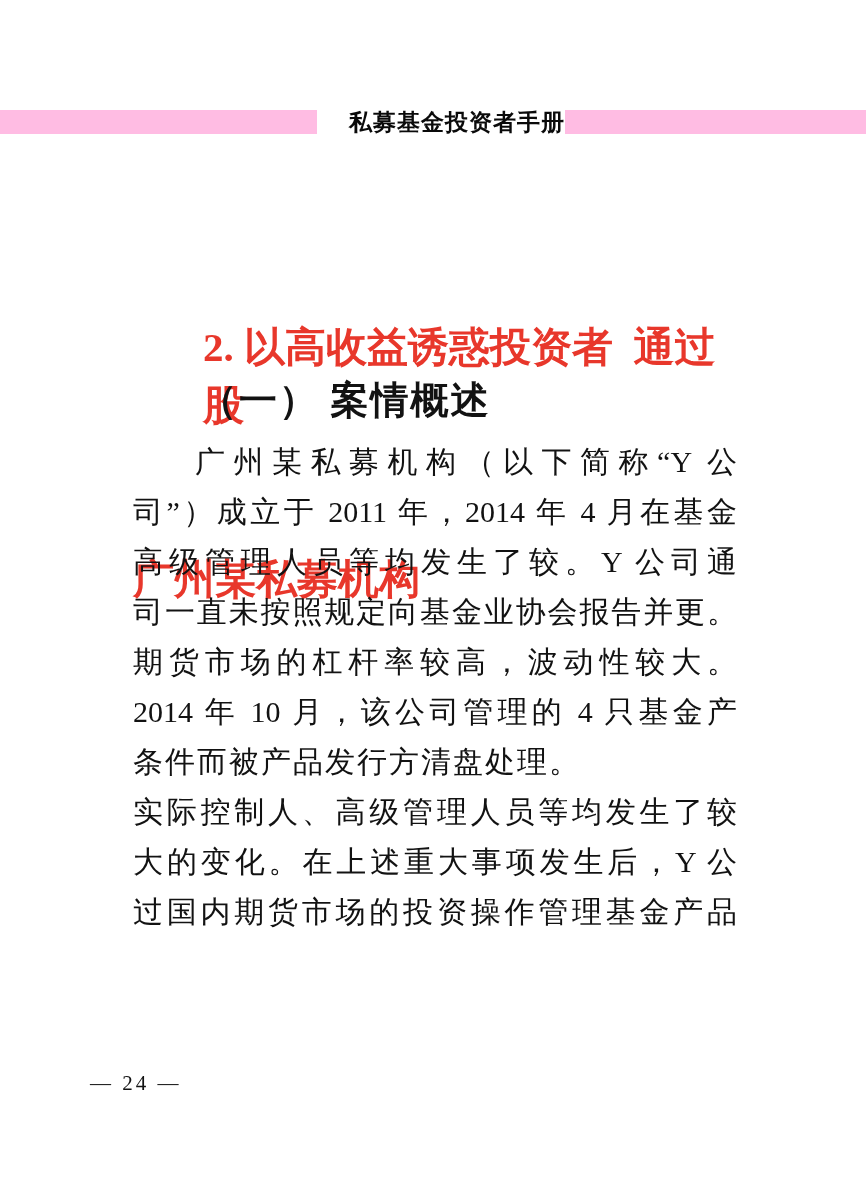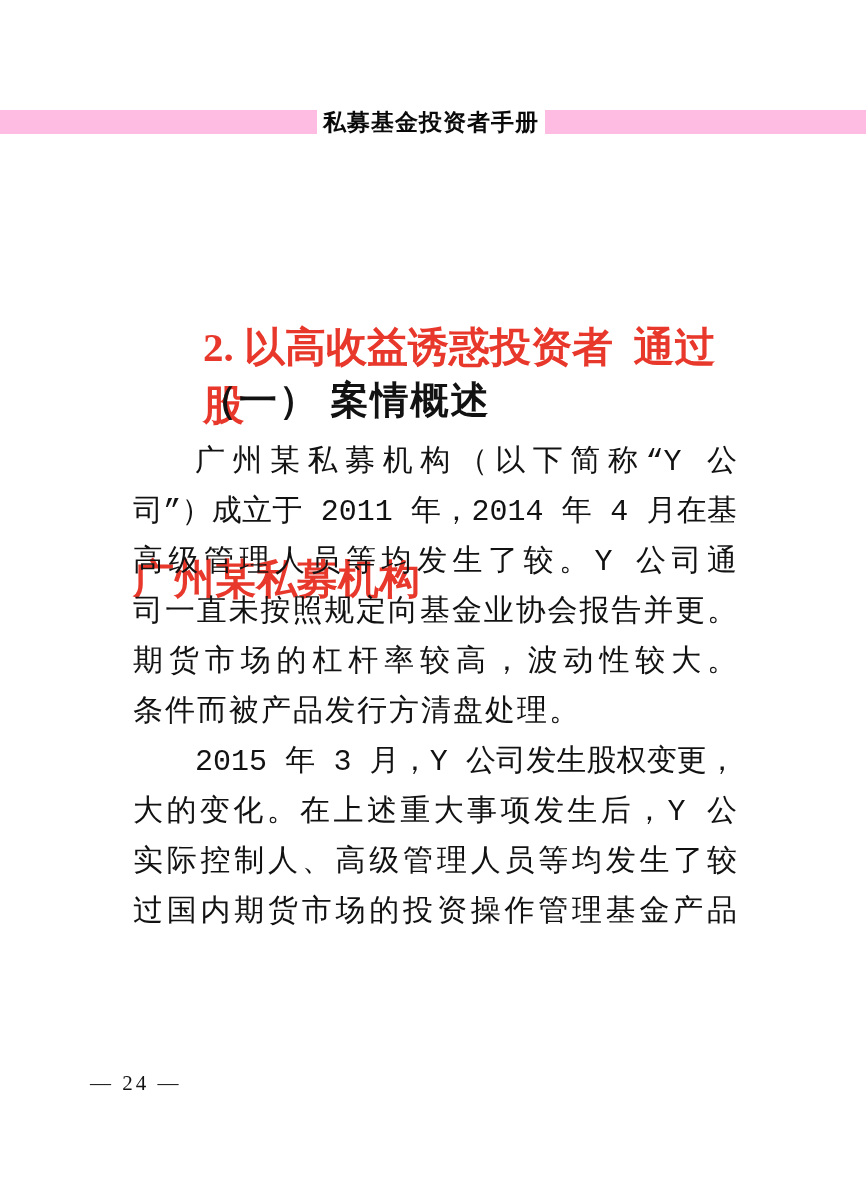--- a/index.html
+++ b/index.html
@@ -25,22 +25,22 @@
     position: absolute;
     top: 110px; left: 0; right: 0;
     height: 24px;
     display: flex;
     align-items: center;
   }
   .header-bar { height: 24px; background: var(--bar_pink); }
   .header-bar.left  { width: 317px; }
   .header-bar.right { flex: 1; }
   .running-title {
-    width: 228px;
-    text-align: center;
+    width: 248px;
+    text-align: right;
     font-family: "Liberation Sans", "DejaVu Sans", sans-serif;
     font-weight: bold;
     font-size: 23px;
     line-height: 24px;
     color: #0a0a0a;
     letter-spacing: 1px;
     white-space: nowrap;
   }
 
   
@@ -75,21 +75,20 @@
     color: var(--ink);
     font-size: 30px;
   }
   .body-line {
     height: 50px;
     line-height: 50px;
     text-align: justify;
     text-align-last: justify;
     overflow: hidden;
     white-space: nowrap;
-    font-family: Liberation Mono, monospace;
   }
   .body-line.justified { white-space: normal; }
   .body-line.para-end {
     text-align: center;
     text-align-last: left;
     letter-spacing: 2px;
   }
   .body-line.indent { text-indent: 62px; }
 
   
@@ -120,22 +119,22 @@
   </div>
 
   <div class="section-title">（一） 案情概述</div>
 
   <div class="body-text">
     <div class="body-line justified indent">广州某私募机构（以下简称“Y 公</div>
     <div class="body-line justified">司”）成立于 2011 年，2014 年 4 月在基金</div>
     <div class="body-line justified">高级管理人员等均发生了较。Y 公司通</div>
     <div class="body-line justified">司一直未按照规定向基金业协会报告并更。</div>
     <div class="body-line justified">期货市场的杠杆率较高，波动性较大。</div>
+    <div class="body-line justified">2014 年 10 月，该公司管理的 4 只基金产</div>
     <div class="body-line justified para-end">条件而被产品发行方清盘处理。</div>
-    <div class="body-line justified indent">2015 年 3 月，Y 公司发生股权变更，</div>
+    <div class="body-line justified">实际控制人、高级管理人员等均发生了较</div>
     <div class="body-line justified">大的变化。在上述重大事项发生后，Y 公</div>
-    <div class="body-line justified">实际控制人、高级管理人员等均发生了较</div>
     <div class="body-line justified">过国内期货市场的投资操作管理基金产品</div>
   </div>
 
   <div class="page-number">— 24 —</div>
 
 </div>
 
 </body></html>

